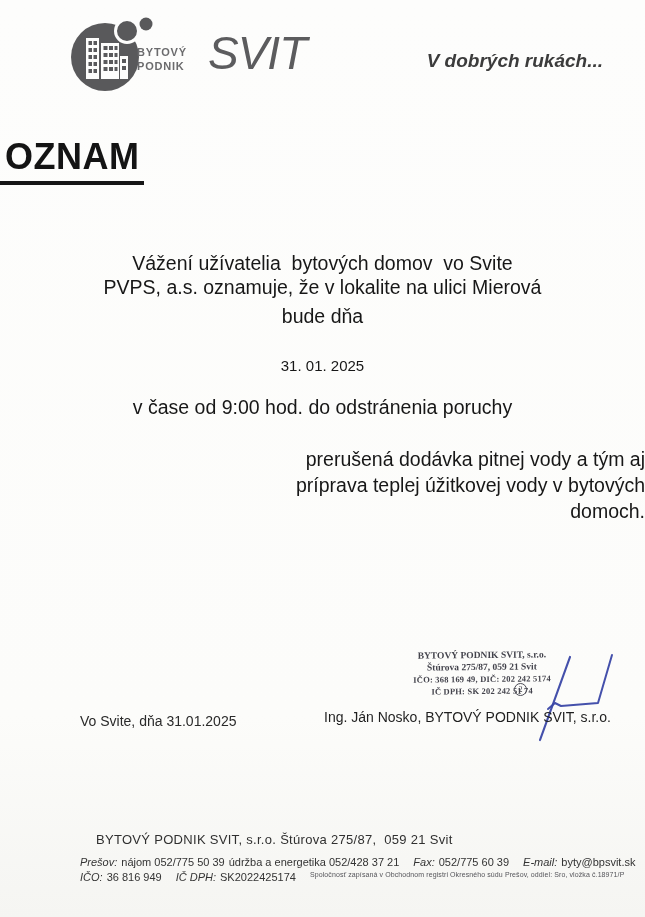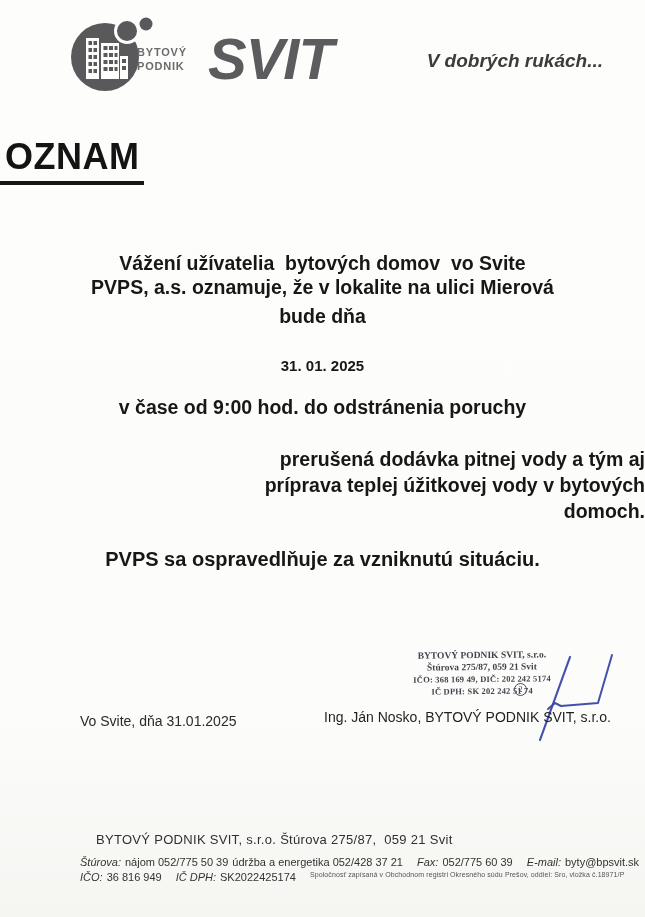--- a/index.html
+++ b/index.html
@@ -18,40 +18,40 @@
 
   
   .logo-mark { left: 68px; top: 16px; }
   .logo-wordmark {
     left: 137px; top: 45px;
     font-size: 11px; line-height: 14px; font-weight: 600;
     letter-spacing: 0.8px; color: #6b6b6d;
   }
   .brand {
     left: 208px; top: 30px;
-    font-size: 58px; line-height: 1; font-style: italic; font-weight: 700;
+    font-size: 46px; line-height: 1; font-style: italic; font-weight: 400;
     color: #5c5c5e; letter-spacing: -1px;
   }
   .tagline {
     right: 42px; top: 50px;
     font-size: 19px; font-style: italic; font-weight: 600; color: #3c3c3c;
   }
 
   
   .title-row { left: 0; top: 136px; width: 645px; text-align: left; }
   .title-text {
     display: inline-block;
     font-size: 36px; font-weight: 700; letter-spacing: 0.5px; color: #141414;
     border-bottom: 4px solid #161616; padding: 0 5px 3px 5px;
   }
 
   
   .para {
     left: 0; width: 645px; text-align: center;
-    font-weight: 700; font-size: 19.5px; line-height: 26px; color: #171717;
+    font-weight: 400; font-size: 19.5px; line-height: 26px; color: #171717;
   }
   .p1 { top: 250px; }
   .p2 { top: 273px; line-height: 29px; }
   .date-line { top: 353px; font-size: 15px; }
   .p3 { top: 394px; }
   .p4 { top: 446px; text-align: right; }
   .p5 { top: 546px; font-size: 20px; }
 
   
   .stamp {
@@ -162,42 +162,41 @@
   <div class="abs para date-line">31. 01. 2025</div>
 
   <div class="abs para p3">v čase od 9:00 hod. do odstránenia poruchy</div>
 
   <div class="abs para p4">
     <div>prerušená dodávka pitnej vody a tým aj</div>
     <div>príprava teplej úžitkovej vody v bytových</div>
     <div>domoch.</div>
   </div>
 
-  <div class="abs para p5">PVPS sa ospravedlňuje za vzniknutú situáciu.</div>
 
   <div class="abs stamp">
     <div>BYTOVÝ PODNIK SVIT, s.r.o.</div>
     <div>Štúrova 275/87, 059 21 Svit</div>
     <div class="small">IČO: 368 169 49, DIČ: 202 242 5174</div>
     <div class="small">IČ DPH: SK 202 242 51 74</div>
   </div>
   <div class="abs stamp-mark">2</div>
 
   <svg class="abs signature" width="100" height="108" viewBox="0 0 100 108">
     <path d="M 12 97 L 42 14" fill="none" stroke="#3a47a6" stroke-width="2.2" stroke-linecap="round" opacity="0.95"></path>
     <path d="M 20 66 L 27 60 L 33 63 L 70 60 L 84 12" fill="none" stroke="#3a47a6" stroke-width="2" stroke-linecap="round" stroke-linejoin="round" opacity="0.95"></path>
   </svg>
 
   <div class="abs place-date">Vo Svite, dňa 31.01.2025</div>
   <div class="abs signatory">Ing. Ján Nosko, BYTOVÝ PODNIK SVIT, s.r.o.</div>
 
   <div class="abs footer-address prewrap">BYTOVÝ PODNIK SVIT, s.r.o. Štúrova 275/87,  059 21 Svit</div>
 
   <div class="abs footer-contacts">
-    <span class="lbl">Štúrova:</span>
+    <span class="lbl">Prešov:</span>
     <span class="gap10">nájom 052/775 50 39</span>
     <span class="gap14">údržba a energetika 052/428 37 21</span>
     <span class="lbl">Fax:</span>
     <span class="gap14">052/775 60 39</span>
     <span class="lbl">E-mail:</span>
     <span>byty@bpsvit.sk</span>
   </div>
 
   <div class="abs footer-registry">
     <span class="lbl">IČO:</span>

